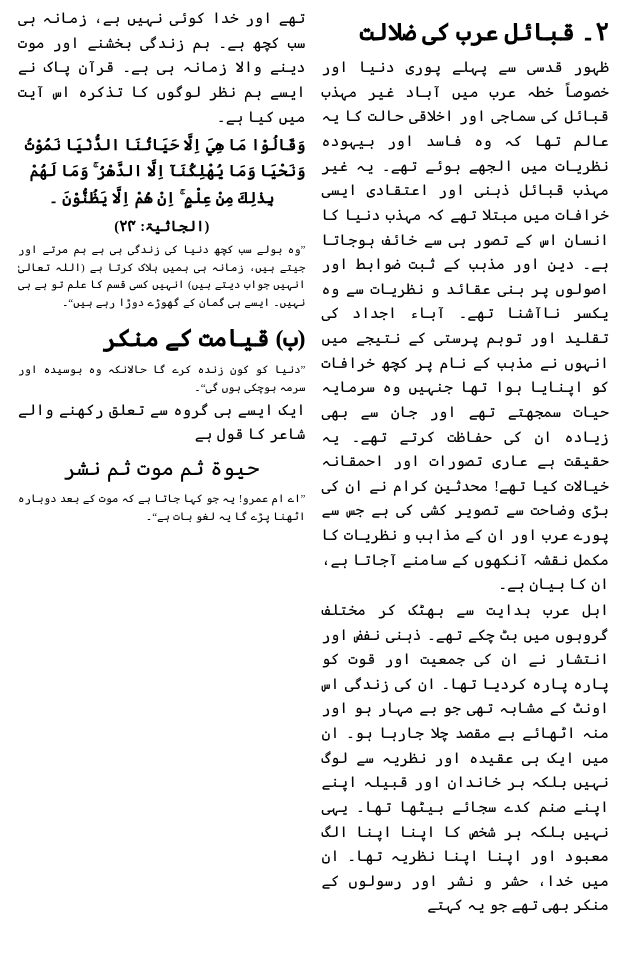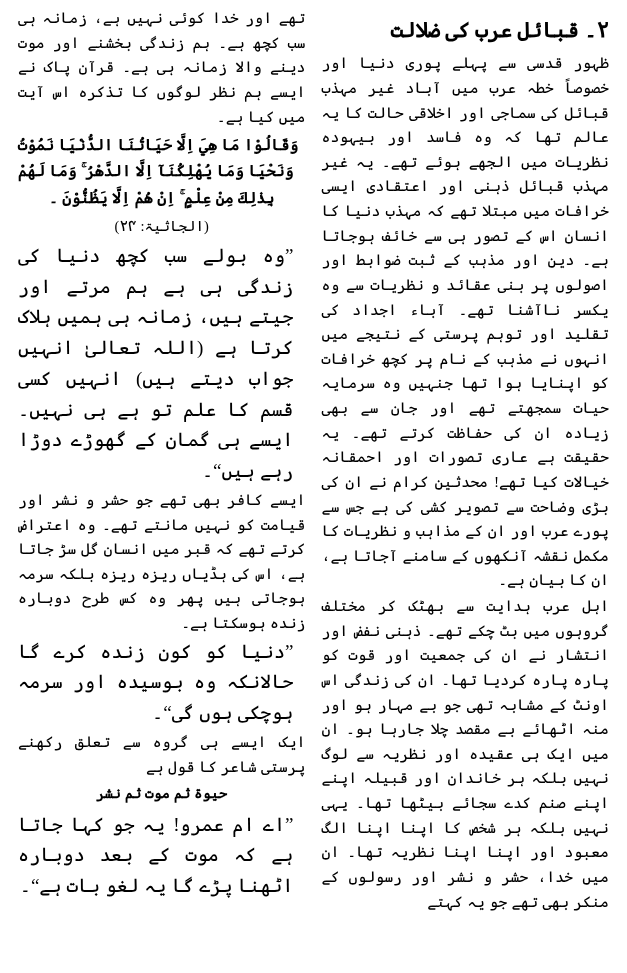--- a/index.html
+++ b/index.html
@@ -44,53 +44,53 @@
     line-height: 1.62;
     letter-spacing: 0px;
     word-spacing: 0.5px;
   }
   .body-text {
     text-align: justify;
     text-align-last: right;
   }
   .heading {
     margin: 11px 0 7px 0;
-    font-size: 21px;
+    font-size: 24px;
     font-weight: bold;
     text-align: center;
     line-height: 1.3;
   }
   .heading-right {
     text-align: right;
   }
   .heading-center {
     text-align: center;
   }
   .arabic {
     font-size: 15.5px;
     font-weight: bold;
-    text-align: left;
+    text-align: right;
     text-align-last: center;
     line-height: 1.7;
     margin: 3px 0 2px 0;
   }
   .arabic-ref {
     font-size: 14.5px;
-    font-weight: normal;
+    font-weight: bold;
   }
   .quote {
-    font-size: 19px;
+    font-size: 11px;
     line-height: 1.62;
     text-align: justify;
     text-align-last: right;
-    margin: 0 12px 1px 0;
+    margin: 0 0 1px 0;
   }
   .poetry {
-    font-size: 14px;
-    font-weight: bold;
+    font-size: 21px;
+    font-weight: normal;
     text-align-last: center;
     line-height: 1.75;
     margin: 3px 0 3px 0;
     letter-spacing: 1px;
   }
 </style>
 </head>
 <body>
 
 <div class="page">
@@ -107,29 +107,29 @@
     </div>
 
     <div class="col left-col">
       <p class="body-text">تھے اور خدا کوئی نہیں ہے، زمانہ ہی سب کچھ ہے۔ ہم زندگی بخشنے اور موت دینے والا زمانہ ہی ہے۔ قرآن پاک نے ایسے ہم نظر لوگوں کا تذکرہ اس آیت میں کیا ہے۔</p>
 
       <p class="arabic">وَقَالُوْا مَا هِيَ اِلَّا حَيَاتُنَا الدُّنْيَا نَمُوْتُ وَنَحْيَا وَمَا يُهْلِكُنَآ اِلَّا الدَّهْرُ ۚ وَمَا لَهُمْ بِذٰلِكَ مِنْ عِلْمٍ ۚ اِنْ هُمْ اِلَّا يَظُنُّوْنَ ۔</p>
       <p class="arabic arabic-ref">(الجاثیۃ: ۲۴)</p>
 
       <p class="quote">”وہ بولے سب کچھ دنیا کی زندگی ہی ہے ہم مرتے اور جیتے ہیں، زمانہ ہی ہمیں ہلاک کرتا ہے (اللہ تعالیٰ انہیں جواب دیتے ہیں) انہیں کسی قسم کا علم تو ہے ہی نہیں۔ ایسے ہی گمان کے گھوڑے دوڑا رہے ہیں“۔</p>
 
+      <h2 class="heading heading-center">(ب) قیامت کے منکر</h2>
 
-      <p class="body-text">ایسے کافر بھی تھے جو حشر و نشر اور قیامت کو نہیں مانتے تھے۔ وہ اعتراض کرتے تھے کہ قبر میں انسان گل سڑ جاتا ہے، اس کی ہڈیاں ریزہ ریزہ بلکہ سرمہ ہوجاتی ہیں پھر وہ کس طرح دوبارہ زندہ ہوسکتا ہے۔</p>
 
 
       <p class="quote">”دنیا کو کون زندہ کرے گا حالانکہ وہ بوسیدہ اور سرمہ ہوچکی ہوں گی“۔</p>
 
 
 
-      <p class="body-text">ایک ایسے ہی گروہ سے تعلق رکھنے پرستی شاعر کا قول ہے</p>
+      <p class="body-text">ایک ایسے ہی گروہ سے تعلق رکھنے والے شاعر کا قول ہے</p>
 
       <p class="poetry">حیوۃ ثم موت ثم نشر</p>
 
       <p class="quote">”اے ام عمرو! یہ جو کہا جاتا ہے کہ موت کے بعد دوبارہ اٹھنا پڑے گا یہ لغو بات ہے“۔</p>
 
     </div>
 
   </div>
 </div>
 

